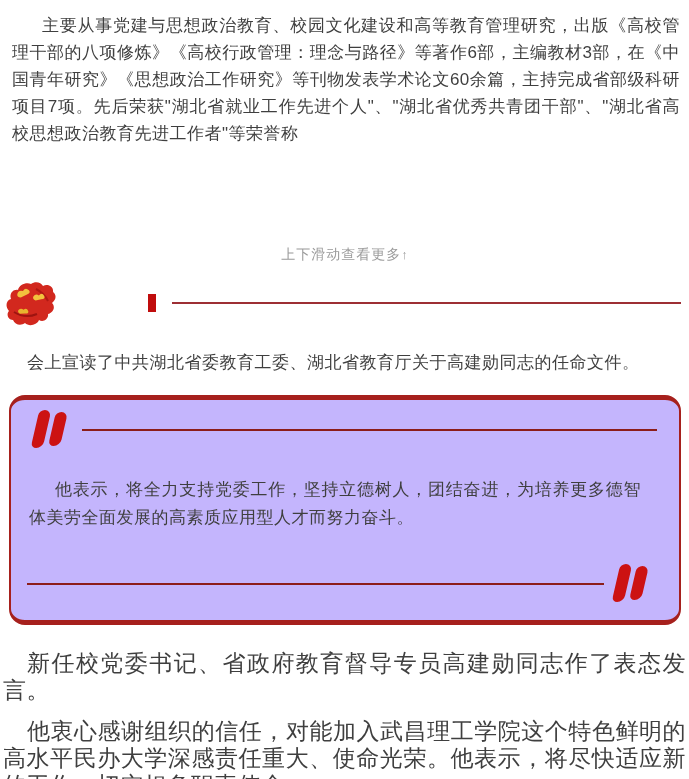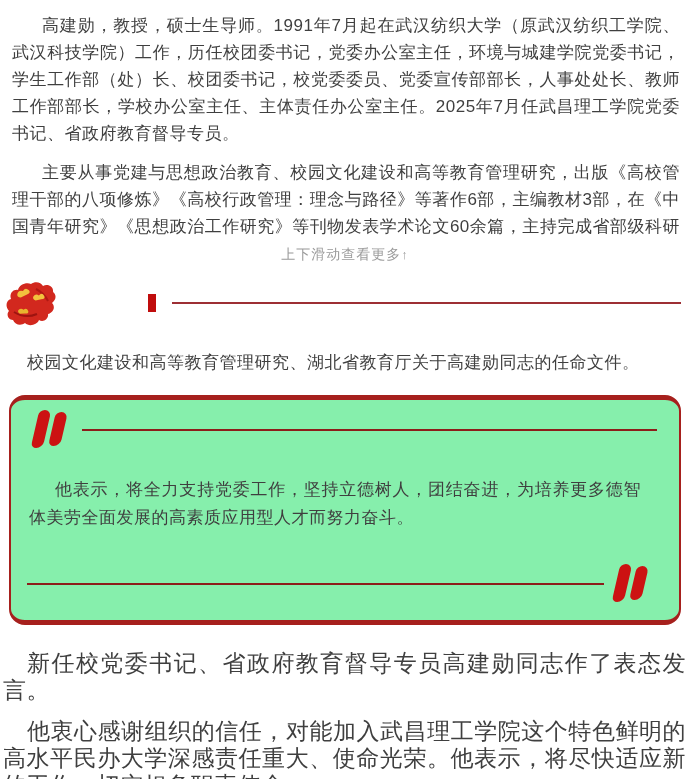--- a/index.html
+++ b/index.html
@@ -70,21 +70,21 @@
 
   
   .quote-box{
     box-sizing:border-box;
     margin:19px 8px 0 9px;
     border:2px solid #a6201d;
     border-top-width:5px;
     border-bottom-width:5px;
     border-radius:16px;
     padding:8px 22px 8px 6px;
-    background:#86efac;
+    background:#c4b5fd;
   }
   .quote-head{
     display:flex;align-items:center;gap:18px;
     margin-left:18px;margin-top:2px;
   }
   .quote-foot{
     display:flex;align-items:center;gap:12px;
     margin:32px 12px 8px 10px;
   }
   .q-line{
@@ -120,21 +120,20 @@
   }
   .tail p.p5{margin-top:25px;}
   .tail p.p6{margin-top:14px;}
 </style>
 </head>
 <body>
 
 <div class="page">
 
   <div class="scroll-area">
-    <p>高建勋，教授，硕士生导师。1991年7月起在武汉纺织大学（原武汉纺织工学院、武汉科技学院）工作，历任校团委书记，党委办公室主任，环境与城建学院党委书记，学生工作部（处）长、校团委书记，校党委委员、党委宣传部部长，人事处处长、教师工作部部长，学校办公室主任、主体责任办公室主任。2025年7月任武昌理工学院党委书记、省政府教育督导专员。</p>
     <p>主要从事党建与思想政治教育、校园文化建设和高等教育管理研究，出版《高校管理干部的八项修炼》《高校行政管理：理念与路径》等著作6部，主编教材3部，在《中国青年研究》《思想政治工作研究》等刊物发表学术论文60余篇，主持完成省部级科研项目7项。先后荣获"湖北省就业工作先进个人"、"湖北省优秀共青团干部"、"湖北省高校思想政治教育先进工作者"等荣誉称</p>
   </div>
 
   <div class="scroll-hint">
     <span>上下滑动查看更多</span><span class="arrow">↑</span>
   </div>
 
   <div class="divider">
     <span class="flag">
       <svg width="52" height="46" viewBox="0 0 52 46" aria-hidden="true">
@@ -144,21 +143,21 @@
         <path d="M7,10 q2,-4 6,-2 q3,-4 6,0 q2,3 -3,4 l-6,2 q-4,-1 -3,-4 Z" fill="#f2c23e" transform="translate(3,4) rotate(-8)"></path>
         <path d="M7,10 q2,-4 6,-2 q3,-4 6,0 q2,3 -3,4 l-6,2 q-4,-1 -3,-4 Z" fill="#f2c23e" transform="translate(22,6) rotate(6) scale(0.9)"></path>
         <path d="M7,10 q2,-4 6,-2 q3,-4 6,0 q2,3 -3,4 l-6,2 q-4,-1 -3,-4 Z" fill="#e8b42e" transform="translate(9,20) rotate(14) scale(0.8)"></path>
       </svg>
     </span>
     <span class="red-bar"></span>
     <span class="red-line"></span>
   </div>
 
   <div class="main">
-    <p class="p-first">校园文化建设和高等教育管理研究、湖北省教育厅关于高建勋同志的任命文件。</p>
+    <p class="p-first">会上宣读了中共湖北省委教育工委、湖北省教育厅关于高建勋同志的任命文件。</p>
   </div>
 
   <div class="quote-box">
     <div class="quote-head">
       <span class="qmark">
           <i></i>
           <i></i>
         </span>
       <span class="q-line"></span>
     </div>

